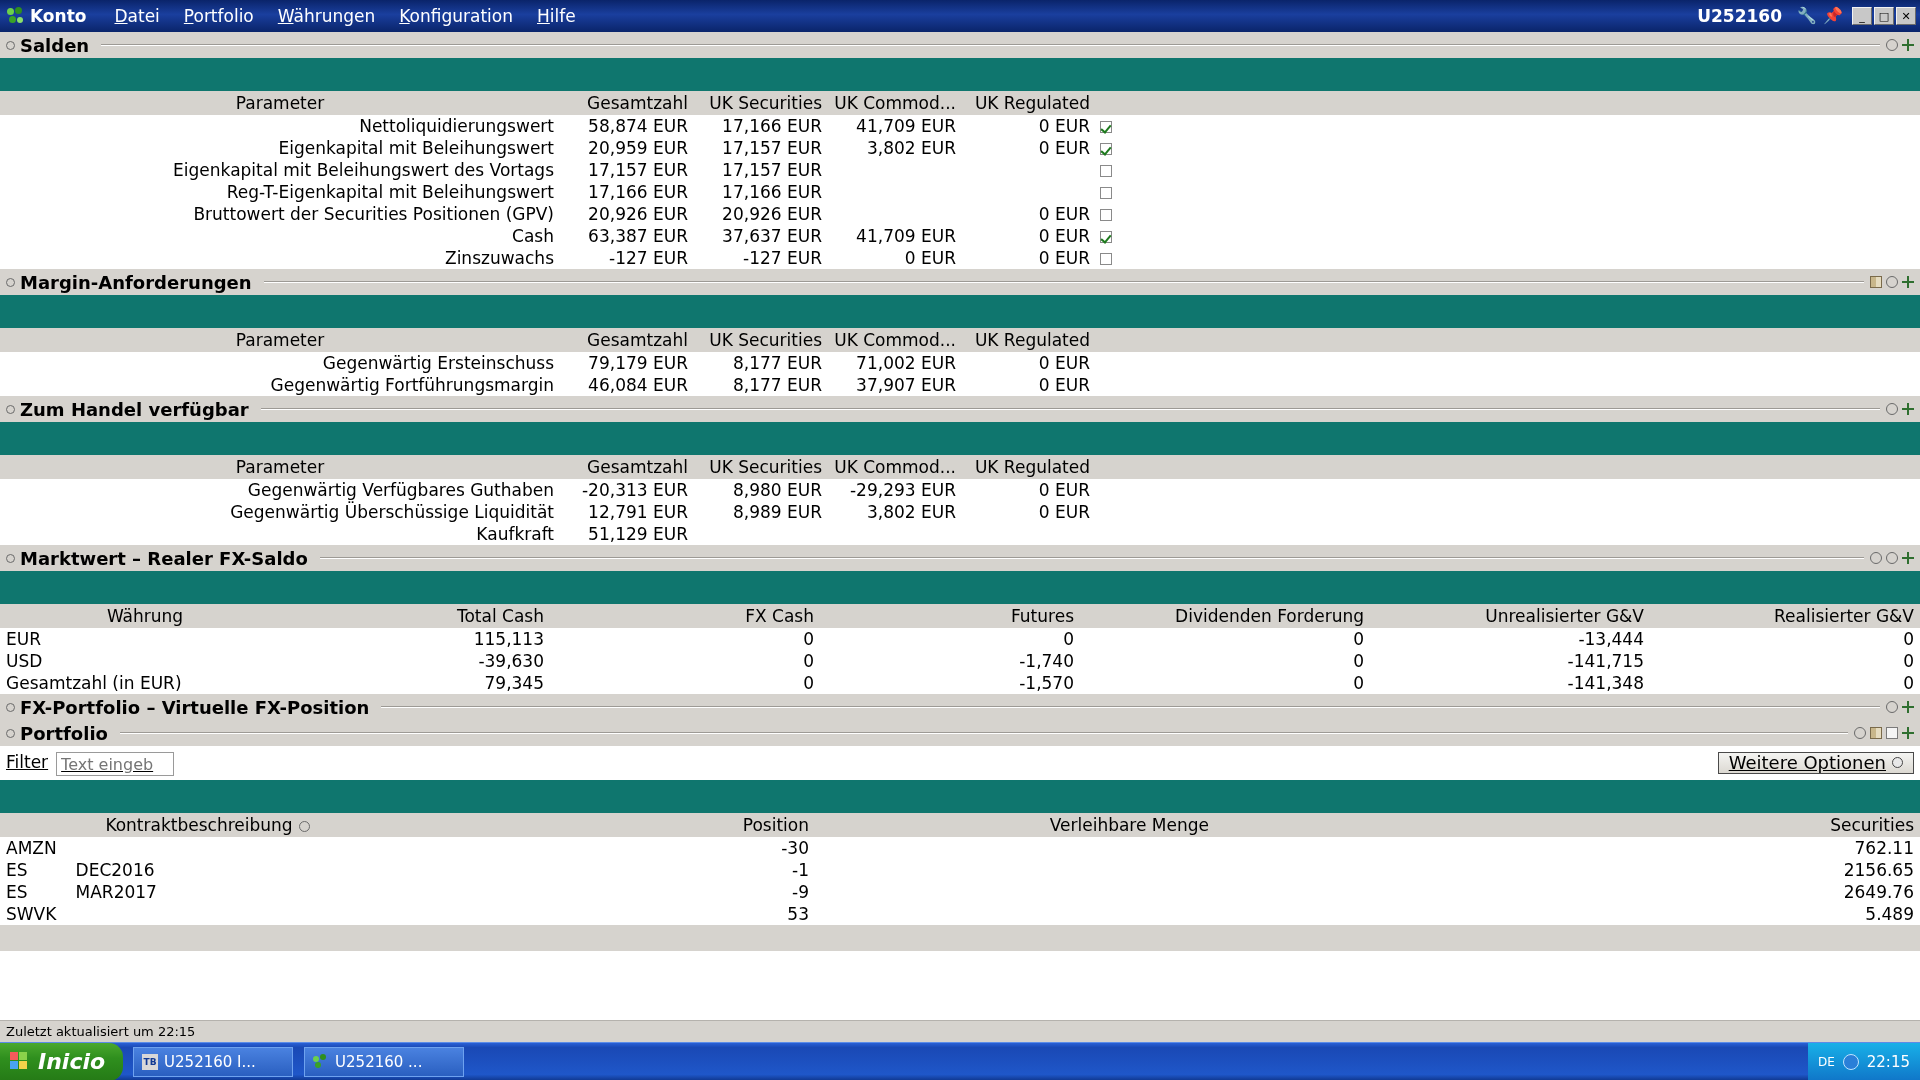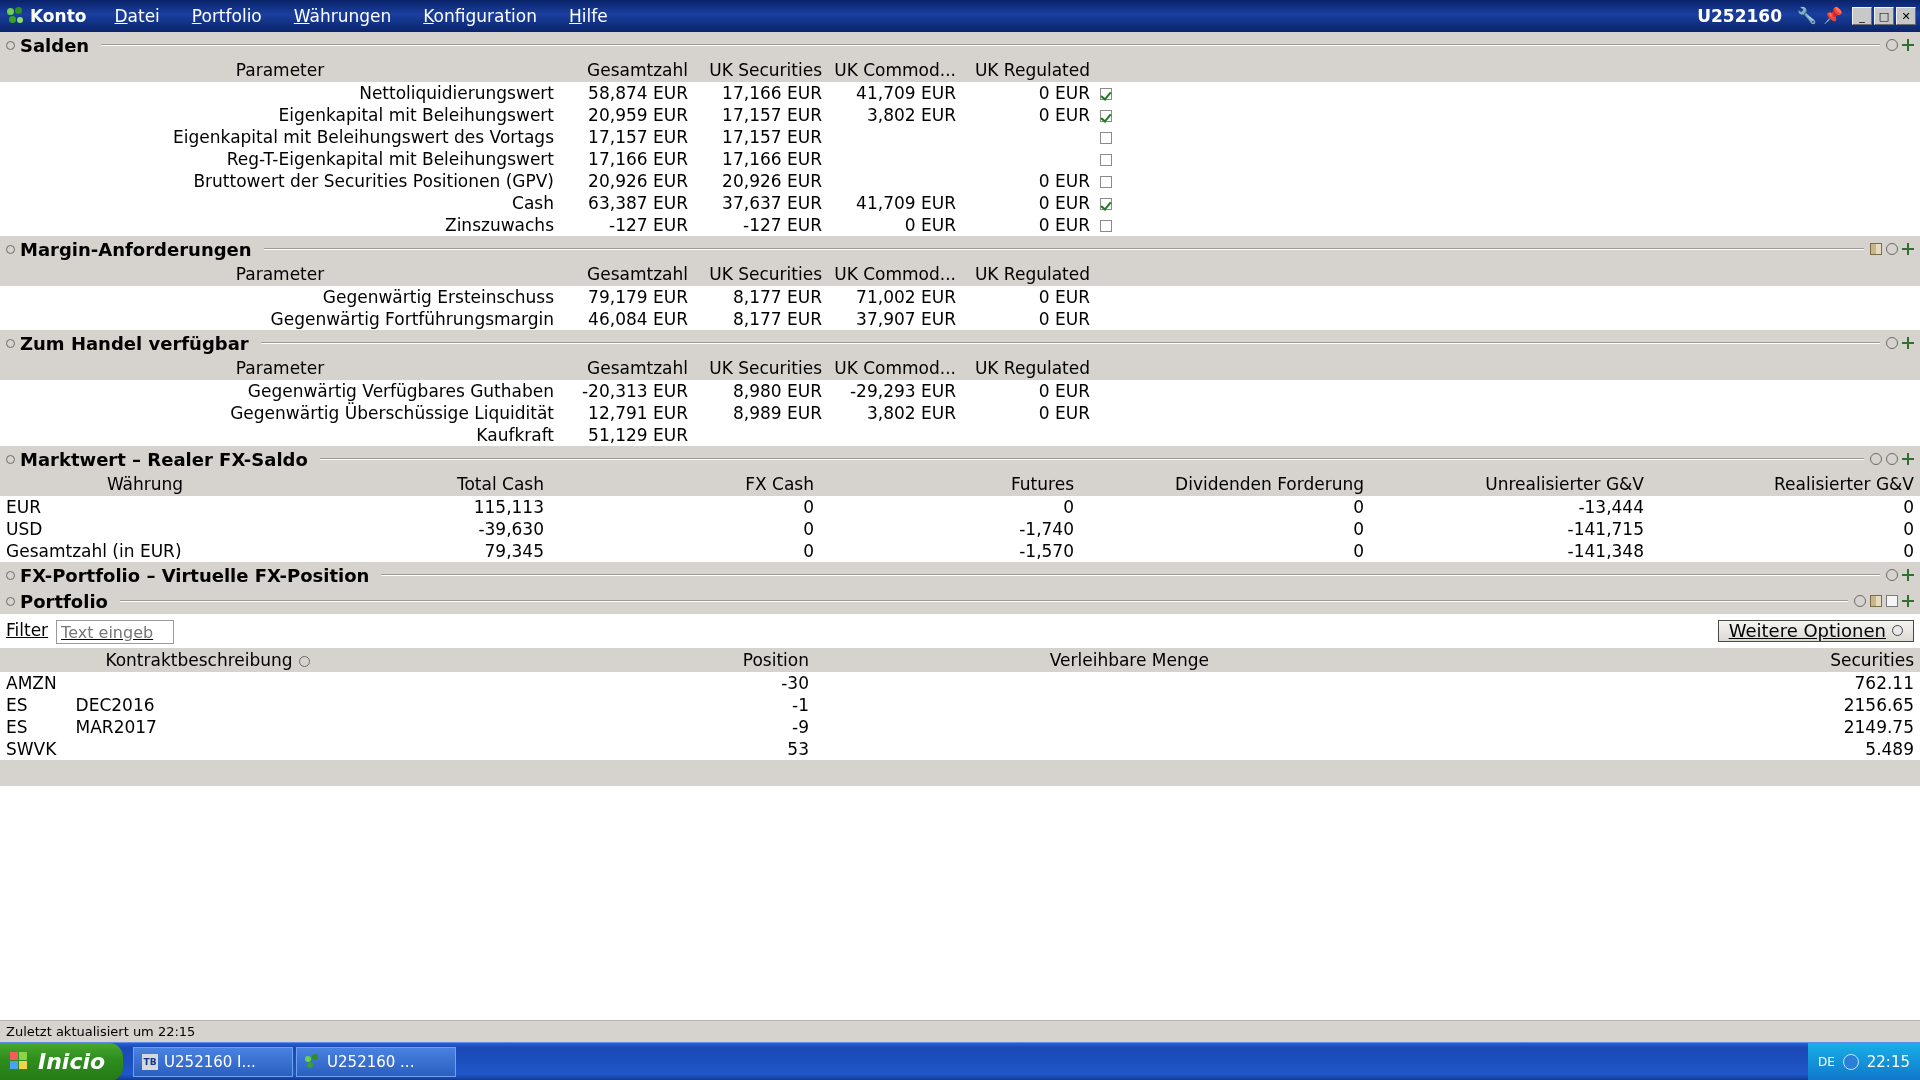--- a/index.html
+++ b/index.html
@@ -42,21 +42,21 @@
   .tb-logo i:nth-child(2){ width:7px;height:7px;background:#2f8f1e;left:8px;top:0px;}
   .tb-logo i:nth-child(3){ width:7px;height:7px;background:#39a227;left:2px;top:9px;}
   .tb-logo i:nth-child(4){ width:6px;height:6px;background:#8be06a;left:10px;top:10px;}
   .tb-title {
     font-weight: bold;
     margin-right: 18px;
     white-space: nowrap;
   }
   .menu {
     display: flex;
-    gap: 12px;
+    gap: 4px;
     align-items: center;
   }
   .menu .mi {
     padding: 2px 10px;
     font-size: 17px;
     white-space: nowrap;
     cursor: default;
   }
   .menu .mi u { text-decoration: underline; }
   .tb-spacer { flex: 1 1 auto; }
@@ -144,20 +144,21 @@
       linear-gradient(to right, #c8b68a 50%, #e6dcc0 50%);
   }
   .mini-icon.doc { border:1px solid #7a7a7a; background:#f4f4f4; }
 
   
   table.grid {
     width: 100%;
     border-collapse: collapse;
     font-size: 17px;
     table-layout: fixed;
+    margin-top: 33px;
   }
   table.grid th {
     background: #d6d3ce;
     font-weight: normal;
     font-size: 17px;
     color: #000;
     padding: 2px 6px;
     text-align: right;
     white-space: nowrap;
     border: none;
@@ -298,21 +299,21 @@
     padding: 0 18px 0 10px;
     border-radius: 0 14px 14px 0;
     gap: 8px;
   }
   .start .flag { width: 20px; height: 20px; position: relative; }
   .start .flag i { position:absolute; width:8px; height:8px; }
   .start .flag i:nth-child(1){background:#f45b5b;left:0;top:0;}
   .start .flag i:nth-child(2){background:#8ad24a;left:9px;top:0;}
   .start .flag i:nth-child(3){background:#4aa3f0;left:0;top:9px;}
   .start .flag i:nth-child(4){background:#f2d24a;left:9px;top:9px;}
-  .tasks { display: flex; gap: 3px; margin-left: 10px; }
+  .tasks { display: flex; gap: 11px; margin-left: 10px; }
   .task {
     height: 30px;
     min-width: 160px;
     background: linear-gradient(to bottom,#4a82e0,#2a5fc0);
     border: 1px solid #6ea2ef;
     color: #fff;
     font-size: 15px;
     display: flex;
     align-items: center;
     gap: 6px;
@@ -711,21 +712,21 @@
         <tr>
           <td class="l"><span>ES</span><span style="display:inline-block;width:48px"></span><span>DEC2016</span></td>
           <td class="r">-1</td>
           <td class="r"></td>
           <td class="r">2156.65</td>
         </tr>
         <tr>
           <td class="l"><span>ES</span><span style="display:inline-block;width:48px"></span><span>MAR2017</span></td>
           <td class="r">-9</td>
           <td class="r"></td>
-          <td class="r">2149.75</td>
+          <td class="r">2649.76</td>
         </tr>
         <tr>
           <td class="l"><span>SWVK</span><span style="display:inline-block;width:48px"></span><span></span></td>
           <td class="r">53</td>
           <td class="r"></td>
           <td class="r">5.489</td>
         </tr>
       </tbody>
     </table>
 

